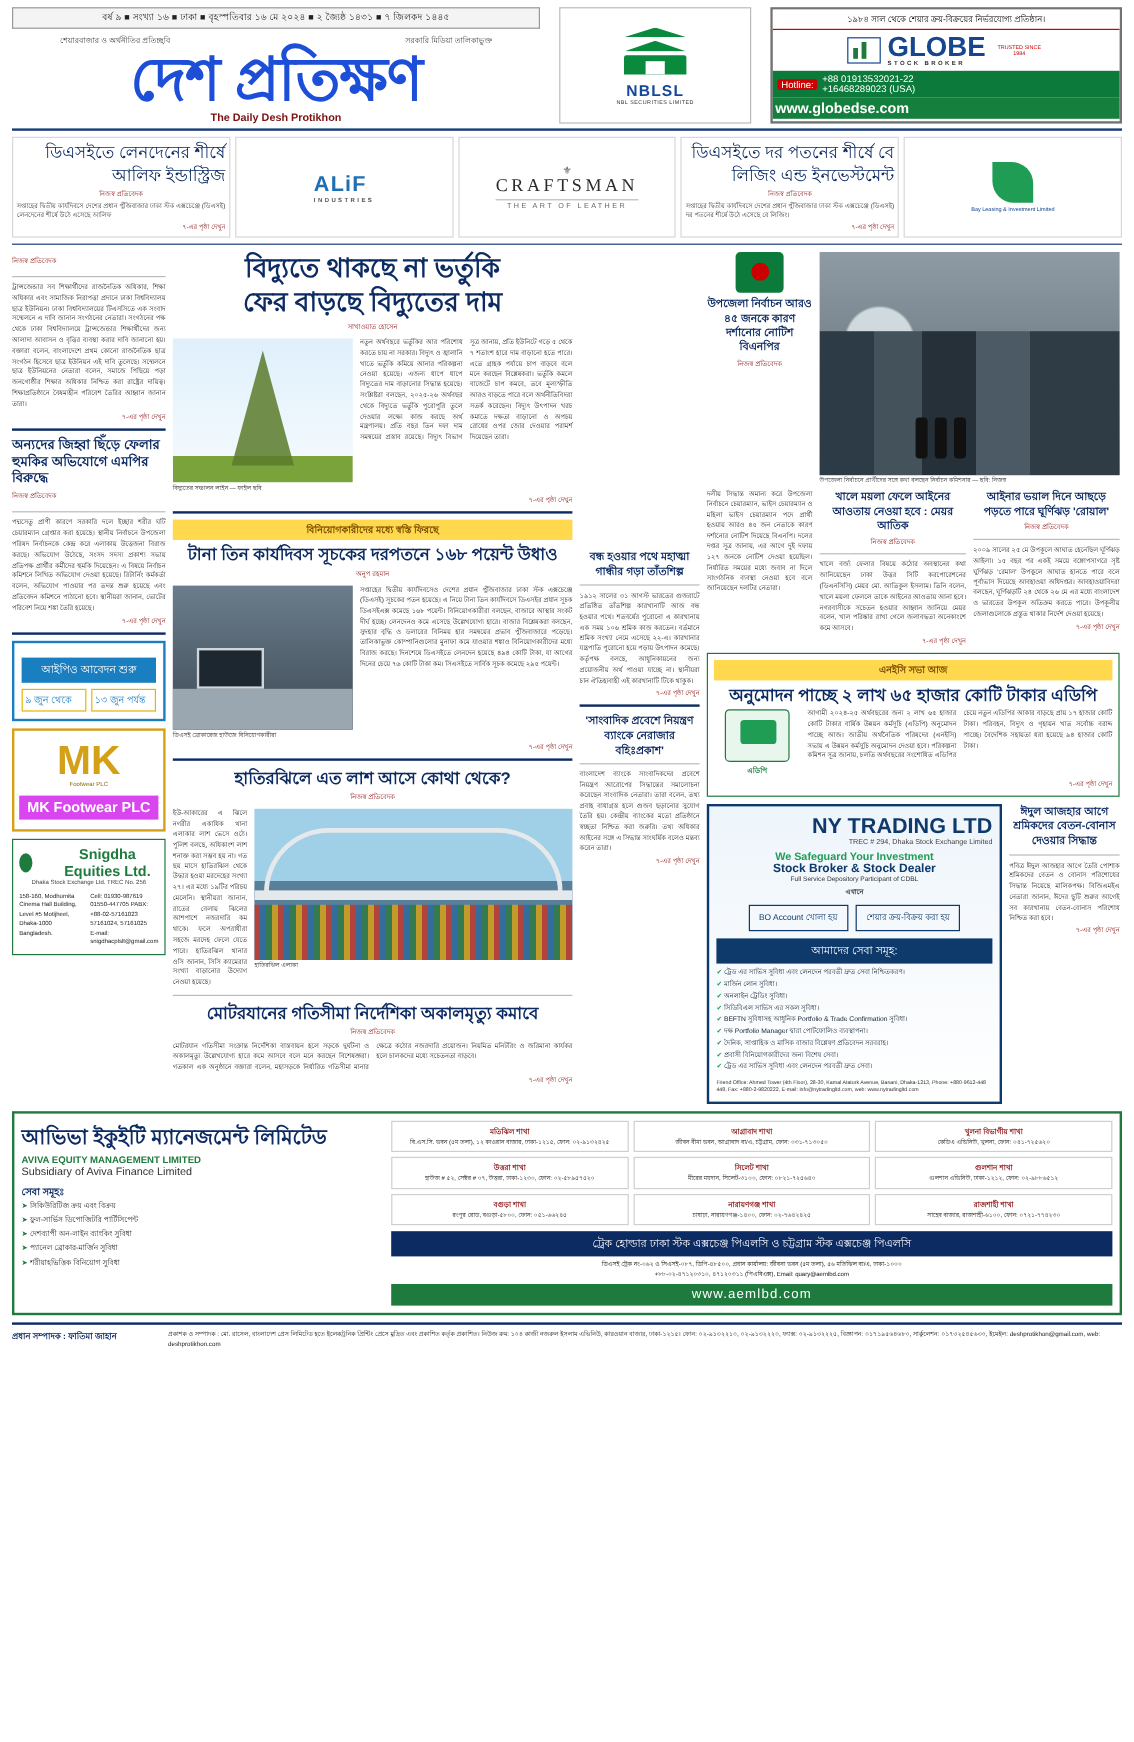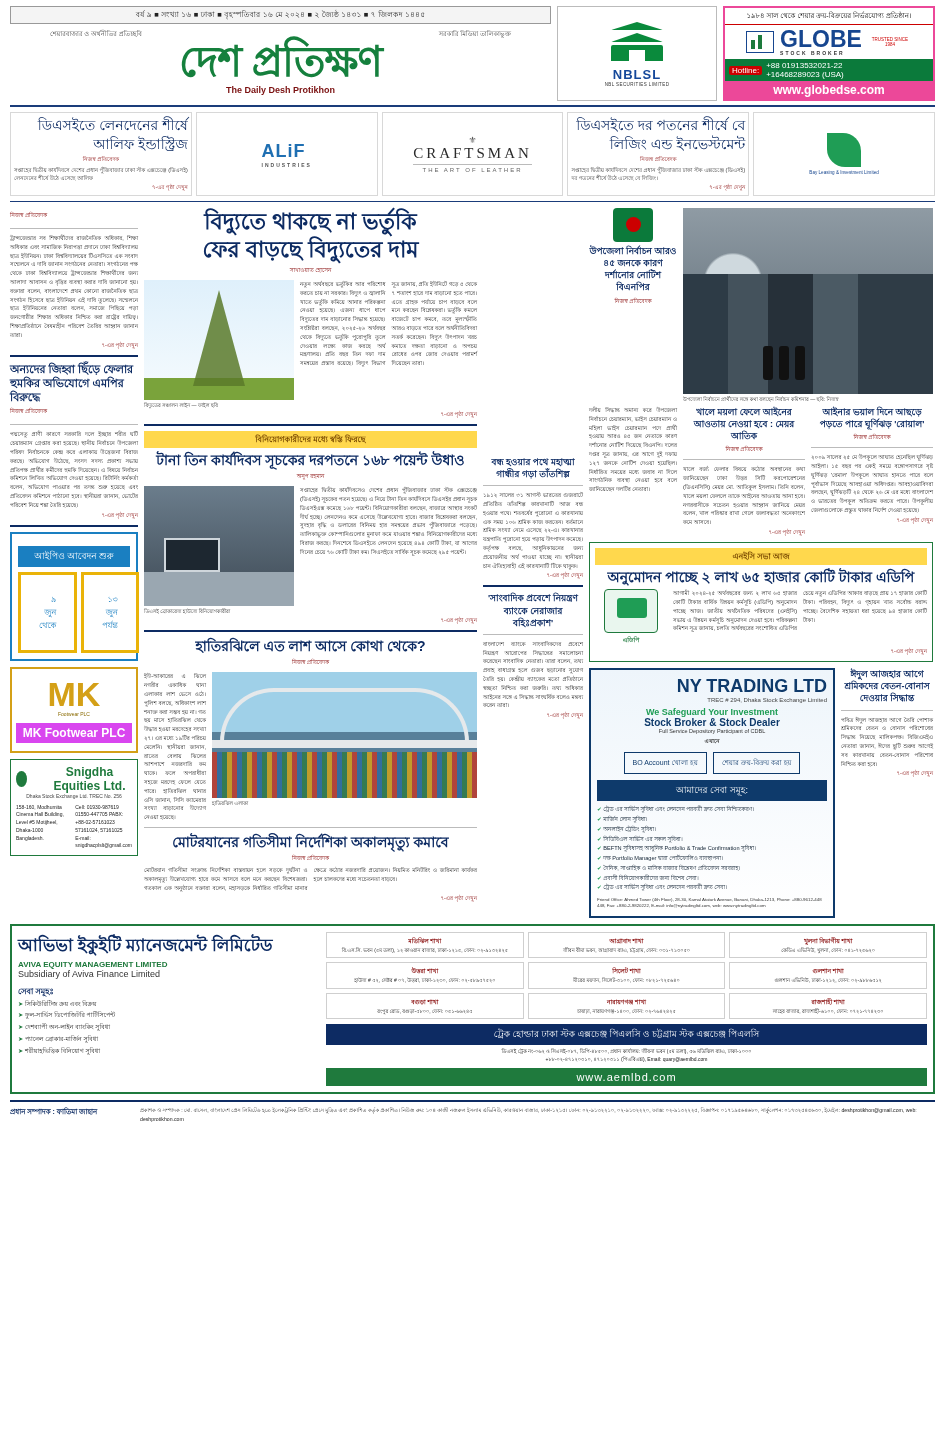--- a/index.html
+++ b/index.html
@@ -8,59 +8,59 @@
     background: #ffffff;
     font-family: "Liberation Sans", sans-serif;
     font-size: 7px;
     color: #111;
     overflow: hidden;
   }
   .page { width: 945px; height: 1452px; padding: 6px 10px; position: relative; }
 
   
   .topstrip {
-    display: flex; align-items: stretch; gap: 6px;
+    display: flex; align-items: stretch; gap: 16px;
     border-bottom: 2px solid #1a3c7a; padding-bottom: 4px;
   }
   .masthead-col { flex: 1 1 auto; }
   .dateline {
     border: 1px solid #999; background: #f4f4f4;
     font-size: 7.5px; text-align: center; padding: 2px 0; letter-spacing: .2px;
     color: #222;
   }
   .tagline-top { text-align: center; font-size: 6.5px; color: #444; margin-top: 5px; display:flex; justify-content: space-between; padding: 0 40px;}
   .paper-title {
-    text-align: center; font-size: 42px; font-weight: 700; color: #15803d;
+    text-align: center; font-size: 50px; font-weight: 700; color: #1d4ed8;
     line-height: 1; margin-top: 1px; letter-spacing: -1px;
   }
   .paper-sub { text-align: center; font-size: 9px; color: #7a1010; margin-top: 2px; font-weight: 700;}
   .box-nbl {
     width: 160px; border: 1px solid #bbb; display: flex; flex-direction: column;
     align-items: center; justify-content: center; padding: 4px;
   }
   .nbl-logo { width: 52px; height: 44px; position: relative; }
   .nbl-logo .bar { position: absolute; left: 0; width: 52px; background: #0a8a3c; border-radius: 2px; }
   .nbl-logo .b1 { top: 2px; height: 8px; width: 52px; clip-path: polygon(50% 0, 100% 100%, 0 100%); }
   .nbl-logo .b2 { top: 13px; height: 9px; clip-path: polygon(50% 0, 100% 100%, 0 100%); }
   .nbl-logo .b3 { top: 25px; height: 16px; background: #0a8a3c; border-radius: 2px 2px 0 0; }
   .nbl-logo .b3:after{content:"";position:absolute;left:18px;top:5px;width:16px;height:11px;background:#fff;}
   .nbl-name { font-size: 13px; font-weight: 700; color: #15489a; margin-top: 3px; letter-spacing: 1px;}
   .nbl-full { font-size: 4.5px; color: #333; letter-spacing: .4px; }
 
-  .box-globe { width: 212px; border: 2px solid #ec4899; }
+  .box-globe { width: 293px; border: 2px solid #737373; }
   .globe-top { background: #fff; color: #000; font-size: 7px; text-align: center; padding: 2px; border-bottom: 1px solid #c00; }
   .globe-mid { display: flex; align-items: center; justify-content: center; gap: 6px; padding: 3px; }
   .globe-mark { width: 28px; height: 22px; background: #fff; border: 1px solid #17468f; position: relative; }
   .globe-mark:before{content:"";position:absolute;left:4px;bottom:3px;width:4px;height:9px;background:#1d7a3c;}
   .globe-mark:after{content:"";position:absolute;left:11px;bottom:3px;width:4px;height:14px;background:#1d7a3c;}
   .globe-word { font-size: 23px; font-weight: 700; color: #17468f; line-height: 1; }
   .globe-word small { display:block; font-size: 5px; letter-spacing: 2px; color:#333; }
   .globe-hot { background: #0b7a3b; color: #fff; font-size: 8px; padding: 2px 4px; display:flex; gap:4px; align-items:center;}
   .globe-hot .tag { background:#c00; padding: 0 3px; border-radius: 2px;}
-  .globe-url { background: #ec4899; color: #fff; text-align: center; font-size: 12px; font-weight: 700; padding: 2px;}
+  .globe-url { background: #15803d; color: #fff; font-size: 12px; font-weight: 700; padding: 2px;}
 
   
   .promoband { display: flex; gap: 4px; margin-top: 5px; border-bottom: 1px solid #1a3c7a; padding-bottom: 5px; }
   .promo { flex: 1 1 0; border: 1px solid #d8d8d8; padding: 3px; display: flex; flex-direction: column; }
   .promo h4 { font-size: 14px; color: #0d2b63; text-align: right; line-height: 1.35; font-weight: 400; }
   .promo .byline { font-size: 5.5px; color: #8a0f0f; text-align: center; margin: 2px 0; }
   .promo p { font-size: 5.4px; line-height: 1.5; color: #333; text-align: justify; }
   .promo .more { font-size: 5.4px; color: #8a0f0f; text-align: right; }
   .promo-logo { display:flex; align-items:center; justify-content:center; height: 52px; }
   .alif { font-size: 18px; font-weight: 700; color: #1f6fb2; letter-spacing: 1px;}
@@ -115,21 +115,21 @@
   .office .mon{position:absolute;left:20px;bottom:34px;width:56px;height:34px;background:#1d2730;border:2px solid #cfd6db;}
   .bridge { height: 126px; background: linear-gradient(#9fd0e8 0 48%, #58809a 48% 100%); position: relative;}
   .bridge .arch { position:absolute; left:8px; right:8px; top:16px; height:54px; border:4px solid #e6e9eb; border-bottom:none; border-radius:60px 60px 0 0;}
   .bridge .deck { position:absolute; left:0;right:0;top:68px;height:8px;background:#e6e9eb;}
   .bridge .crowd{position:absolute;left:0;right:0;bottom:0;height:46px;background:repeating-linear-gradient(90deg,#c1392b 0 5px,#2d6a9f 5px 10px,#2f7a45 10px 15px,#d4a017 15px 20px);opacity:.85;}
   .ad-techno { border: 2px solid #1a7fc1; padding: 6px; }
   .techno-name { font-size: 17px; color: #1a7fc1; font-weight: 700; }
   .techno-sub { font-size: 8px; color: #1a7fc1; }
   .techno-bar { background: #1a7fc1; color: #fff; text-align: center; font-size: 9px; padding: 3px; margin-top: 6px;}
   .techno-dates { display:flex; gap: 4px; margin-top: 5px; }
-  .techno-dates div{ flex:1; border:3px solid #eab308; color:#1a7fc1; font-size: 8px; text-align:right; padding: 18px; }
+  .techno-dates div{ flex:1; border:1px solid #eab308; color:#1a7fc1; font-size: 8px; text-align:left; padding: 2px; }
   .ad-mk { border: 2px solid #d4a017; text-align:center; padding: 8px 4px; }
   .mk-mark { font-size: 34px; color: #d4a017; font-weight: 700; line-height: 1;}
   .mk-name { background: #d946ef; color: #fff; font-size: 12px; font-weight: 700; padding: 3px; margin-top: 6px;}
   .ad-snigdha { border: 1px solid #1f7a3d; padding: 5px; }
   .snig-name { font-size: 12px; color: #1f7a3d; font-weight: 700; text-align: center;}
   .snig-sub { font-size: 5px; color: #444; text-align: center; }
   .snig-cols { display: flex; gap: 5px; margin-top: 5px; font-size: 5px; line-height: 1.55; color:#222;}
 
   .ad-ny { border: 2px solid #0e3a6b; background: linear-gradient(#eef5fb,#ffffff); padding: 6px; }
   .ny-title { font-size: 18px; color: #0e3a6b; font-weight: 700; text-align: right;}

